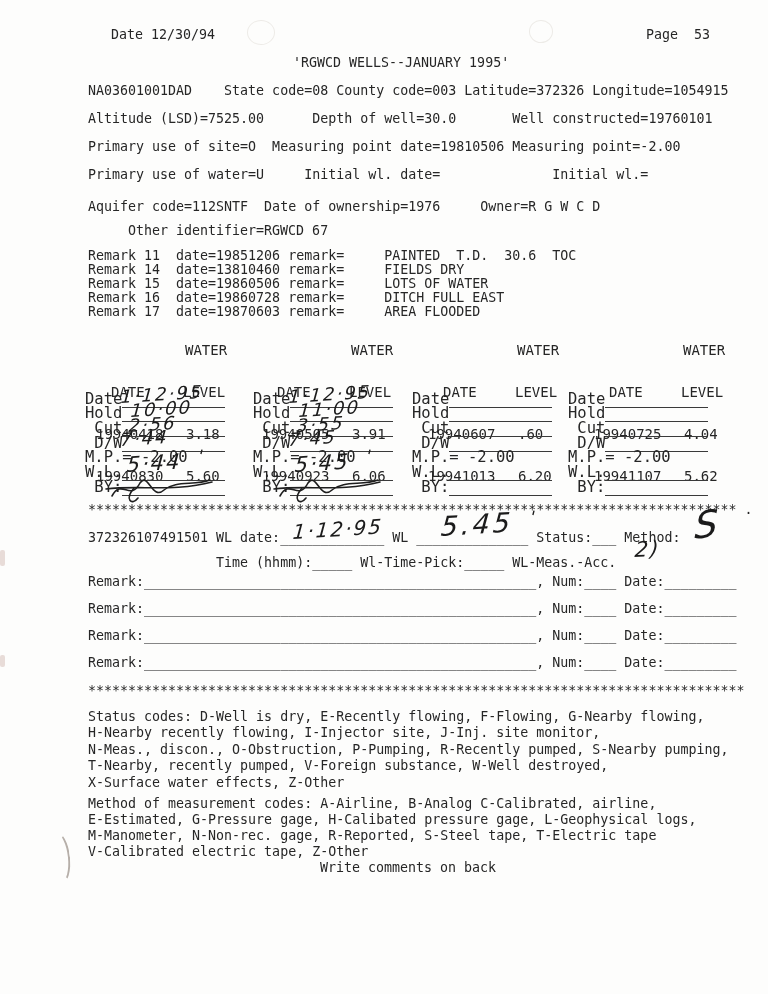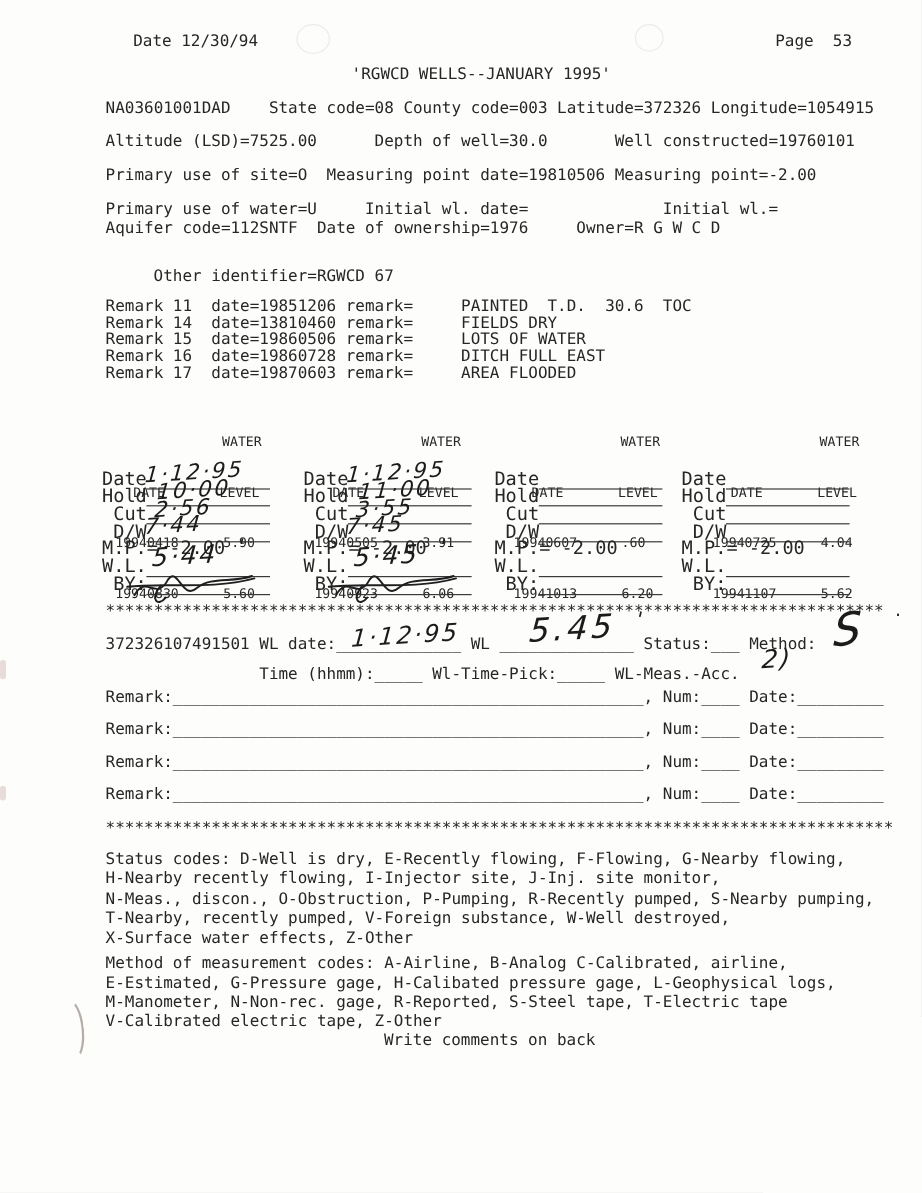--- a/index.html
+++ b/index.html
@@ -8,21 +8,21 @@
     width:768px;height:994px;
     margin:0 auto;
     background:#fdfdfc;
     overflow:hidden;
     font-family:"DejaVu Sans Mono","Liberation Mono",monospace;
     color:#262626;
   }
   .ln{position:absolute;white-space:pre;}
   .fA{font-size:13.3px;line-height:14px;}
   
-  .wlg{position:absolute;top:334px;width:165px;font-size:11px;line-height:14px;white-space:pre;}
+  .wlg{position:absolute;top:315px;width:165px;font-size:14px;line-height:14px;white-space:pre;}
   .wlg-water{padding-left:89px;}
   .wlg-head .d{display:inline-block;width:87px;padding-left:15px;box-sizing:border-box;}
   .wlg-row  .d{display:inline-block;width:90px;padding-left:0;box-sizing:border-box;}
   
   .fb{position:absolute;top:393px;width:140px;font-size:15.5px;}
   .fb-line{display:flex;height:14.7px;white-space:pre;align-items:flex-end;}
   .fb-blank{flex:1;border-bottom:1.2px solid #3a3a3a;height:12px;}
   
   .hw{
     position:absolute;
@@ -63,33 +63,33 @@
   <div class="smudge" style="top:655px;height:12px;"></div>
 
   <div class="ln fA" style="left:111px;top:28px;">Date 12/30/94</div>
   <div class="ln fA" style="left:646px;top:28px;">Page  53</div>
   <div class="ln fA" style="left:293px;top:56px;">'RGWCD WELLS--JANUARY 1995'</div>
 
   <div class="ln fA" style="left:88px;top:84px;">NA03601001DAD    State code=08 County code=003 Latitude=372326 Longitude=1054915</div>
   <div class="ln fA" style="left:88px;top:112px;">Altitude (LSD)=7525.00      Depth of well=30.0       Well constructed=19760101</div>
   <div class="ln fA" style="left:88px;top:140px;">Primary use of site=O  Measuring point date=19810506 Measuring point=-2.00</div>
   <div class="ln fA" style="left:88px;top:168px;">Primary use of water=U     Initial wl. date=              Initial wl.=</div>
-  <div class="ln fA" style="left:88px;top:184px;">Aquifer code=112SNTF  Date of ownership=1976     Owner=R G W C D</div>
+  <div class="ln fA" style="left:88px;top:200px;">Aquifer code=112SNTF  Date of ownership=1976     Owner=R G W C D</div>
   <div class="ln fA" style="left:88px;top:224px;margin-left:40px;">Other identifier=RGWCD 67</div>
 
   <div class="ln fA" style="left:88px;top:249px;">Remark 11  date=19851206 remark=     PAINTED  T.D.  30.6  TOC</div>
   <div class="ln fA" style="left:88px;top:263px;">Remark 14  date=13810460 remark=     FIELDS DRY</div>
   <div class="ln fA" style="left:88px;top:277px;">Remark 15  date=19860506 remark=     LOTS OF WATER</div>
   <div class="ln fA" style="left:88px;top:291px;">Remark 16  date=19860728 remark=     DITCH FULL EAST</div>
   <div class="ln fA" style="left:88px;top:305px;">Remark 17  date=19870603 remark=     AREA FLOODED</div>
 
   <div class="wlg" style="left:96px;">
     <div class="wlg-water">WATER</div>
     <div class="wlg-head"><span class="d">DATE</span><span>LEVEL</span></div>
-    <div class="wlg-row"><span class="d">19940418</span><span>5.90</span></div>
+    <div class="wlg-row"><span class="d">19940418</span><span>3.18</span></div>
     <div class="wlg-row"><span class="d">19940830</span><span>5.60</span></div>
   </div>
   <div class="wlg" style="left:262px;">
     <div class="wlg-water">WATER</div>
     <div class="wlg-head"><span class="d">DATE</span><span>LEVEL</span></div>
     <div class="wlg-row"><span class="d">19940505</span><span>3.91</span></div>
     <div class="wlg-row"><span class="d">19940923</span><span>6.06</span></div>
   </div>
   <div class="wlg" style="left:428px;">
     <div class="wlg-water">WATER</div>

